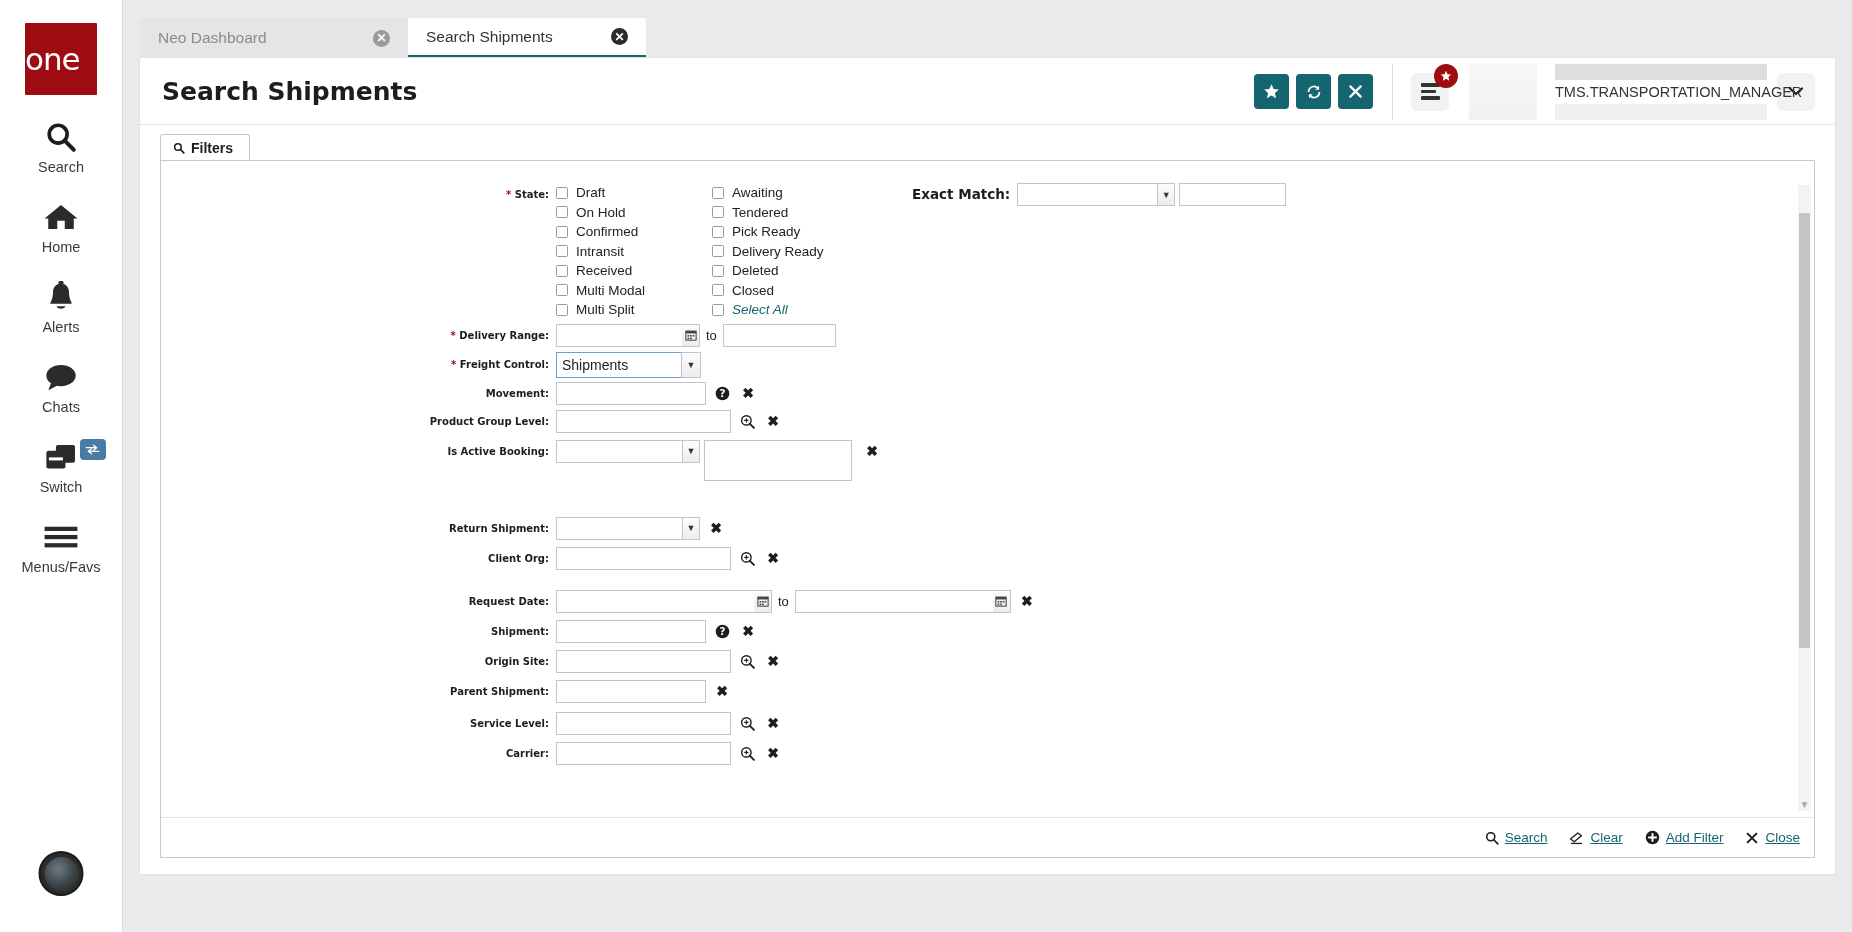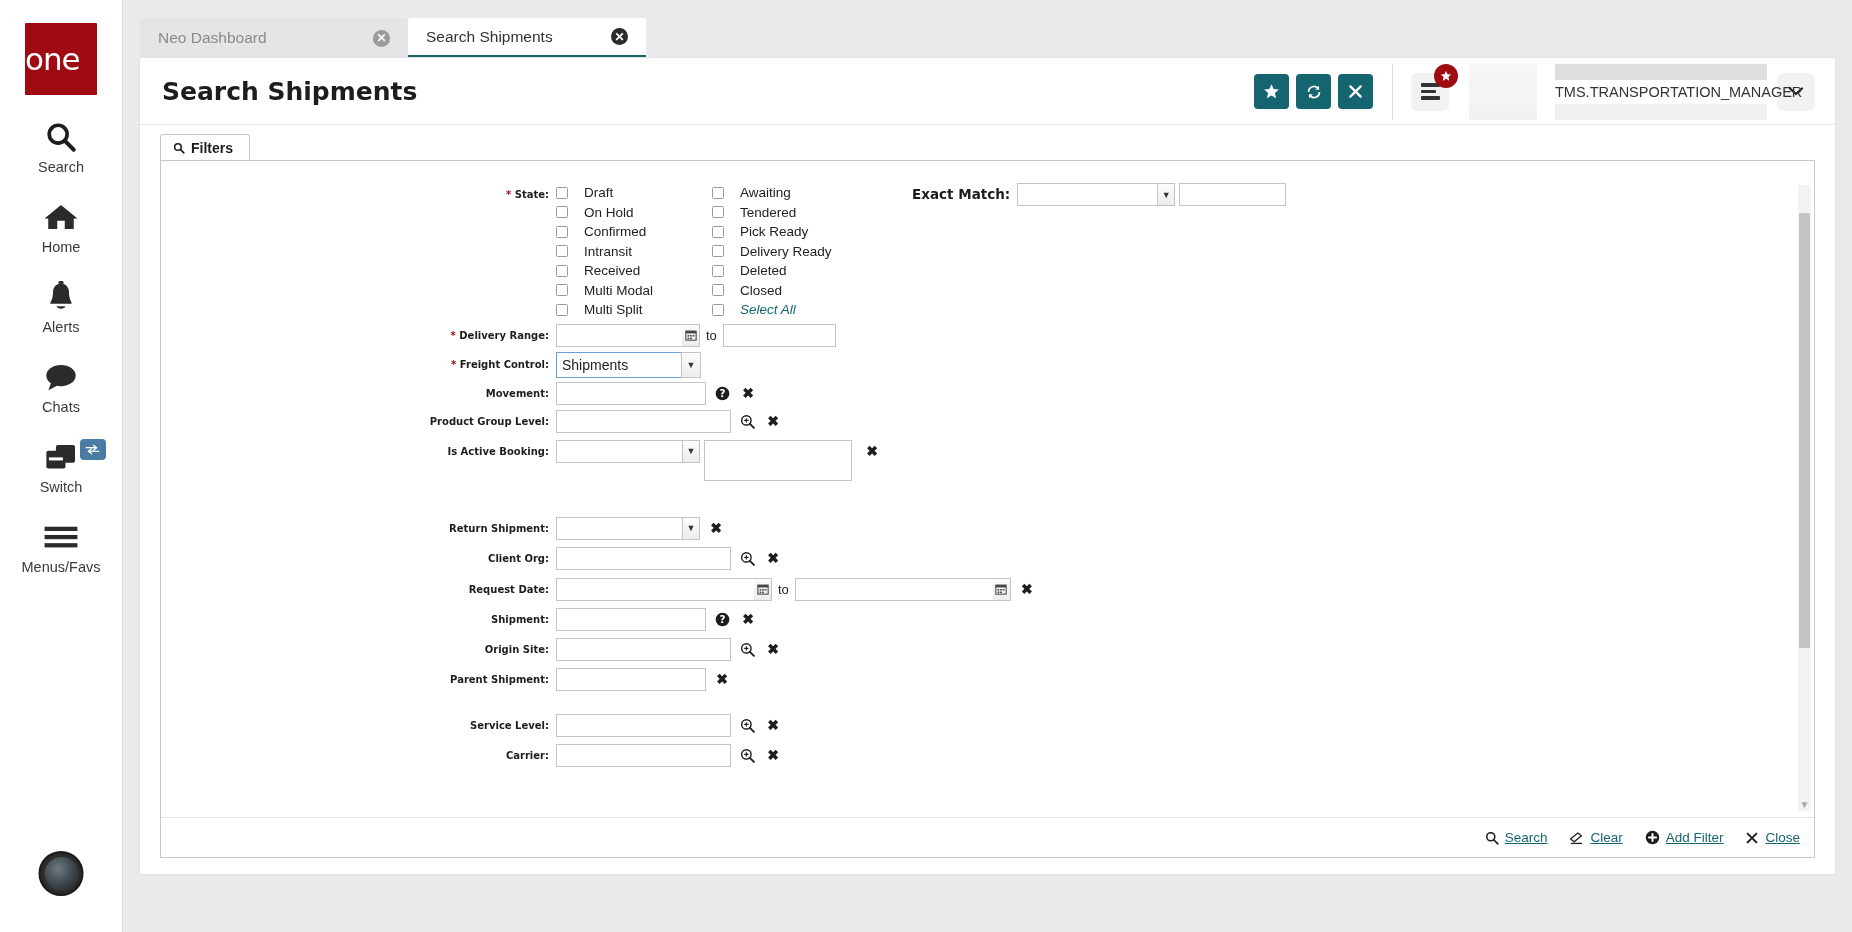--- a/index.html
+++ b/index.html
@@ -230,21 +230,21 @@
   }
   .ico-x { font-size: 14px; font-weight: 700; color: #1d1d1d; }
 
   .cb-col { display: flex; flex-direction: column; gap: 0; }
   .cb-line { display: flex; align-items: center; height: 19.5px; }
   .cb {
     width: 12px; height: 12px; border: 1px solid #9a9a9a; background: #fff;
     border-radius: 1.5px; cursor: pointer; flex: 0 0 12px;
   }
   .cb-label {
-    font-size: 13.5px; color: #222; margin-left: 16px;
+    font-size: 13.5px; color: #222; margin-left: 8px;
     font-family: "Liberation Sans", sans-serif;
     text-align: center;
   }
   .cb-label.link { color: #156570; font-style: italic; }
 
   .big-box {
     width: 148px; height: 41px; border: 1px solid #c4c4c4; background: #fff;
   }
 
   .footer {
@@ -608,21 +608,21 @@
                   <svg width="15" height="15" viewBox="0 0 16 16">
                       <circle cx="6.8" cy="6.8" r="5" fill="none" stroke="#1d1d1d" stroke-width="1.5"></circle>
                       <line x1="10.3" y1="10.3" x2="14.8" y2="14.8" stroke="#1d1d1d" stroke-width="2" stroke-linecap="round"></line>
                       <path d="M6.8 4.5 V9.1 M4.5 6.8 H9.1" stroke="#1d1d1d" stroke-width="1.2"></path>
                     </svg>
                 </span>
                 <span class="ico-btn ico-x">✖</span>
               </div>
             </div>
 
-            <div class="row" style="margin-top:7px">
+            <div class="row" style="margin-top:19px">
               <div class="lbl"><span>Request Date:</span></div>
               <div class="ctrl">
                 <input class="txt" style="width: 198px; border-right: none;" value="">
                 <span class="date-btn">
                   <svg width="12" height="12" viewBox="0 0 14 14">
                       <rect x="1" y="2.4" width="12" height="10.6" fill="none" stroke="#444" stroke-width="1.2"></rect>
                       <rect x="1" y="2.4" width="12" height="2.8" fill="#444"></rect>
                       <rect x="3" y="7" width="2" height="1.8" fill="#444"></rect>
                       <rect x="6" y="7" width="2" height="1.8" fill="#444"></rect>
                       <rect x="9" y="7" width="2" height="1.8" fill="#444"></rect>
@@ -677,21 +677,21 @@
             </div>
 
             <div class="row" style="margin-top:6px">
               <div class="lbl"><span>Parent Shipment:</span></div>
               <div class="ctrl">
                 <input class="txt w150" value="" style="">
                 <span class="ico-btn ico-x">✖</span>
               </div>
             </div>
 
-            <div class="row" style="margin-top:22px">
+            <div class="row" style="margin-top:8px">
               <div class="lbl"><span>Service Level:</span></div>
               <div class="ctrl">
                 <input class="txt w175" value="" style="">
                 <span class="ico-btn">
                   <svg width="15" height="15" viewBox="0 0 16 16">
                       <circle cx="6.8" cy="6.8" r="5" fill="none" stroke="#1d1d1d" stroke-width="1.5"></circle>
                       <line x1="10.3" y1="10.3" x2="14.8" y2="14.8" stroke="#1d1d1d" stroke-width="2" stroke-linecap="round"></line>
                       <path d="M6.8 4.5 V9.1 M4.5 6.8 H9.1" stroke="#1d1d1d" stroke-width="1.2"></path>
                     </svg>
                 </span>

